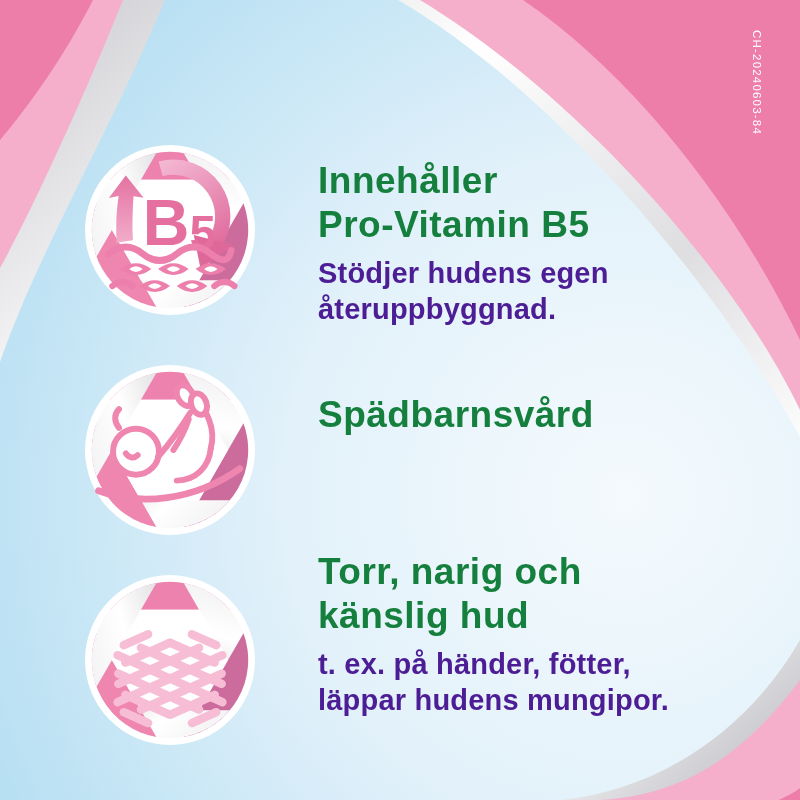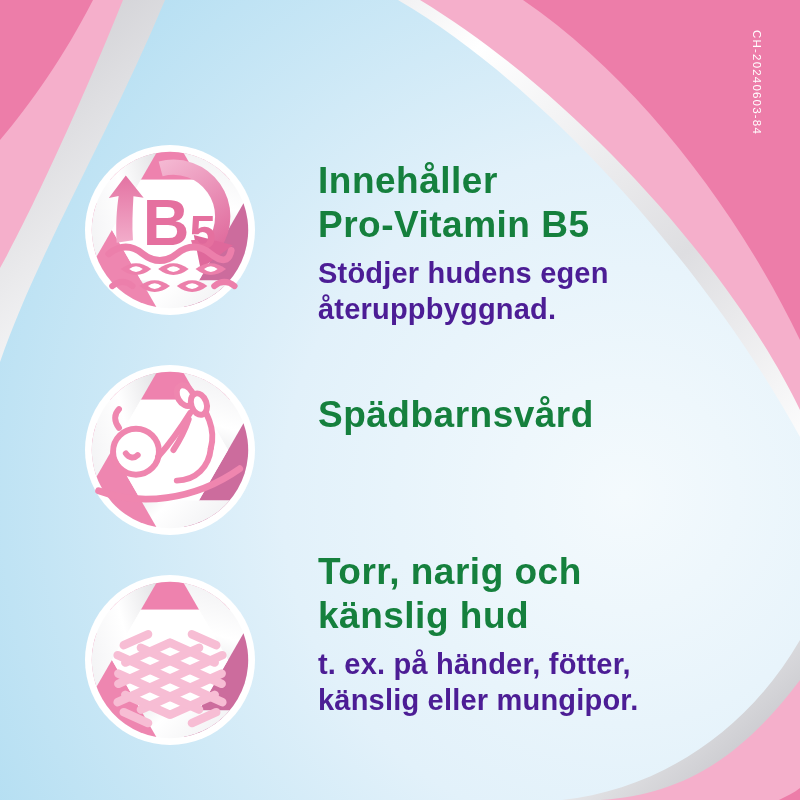--- a/index.html
+++ b/index.html
@@ -170,18 +170,18 @@
   </div>
 
   <div class="textblock tb-2">
     <div class="heading">Spädbarnsvård</div>
   </div>
 
   <div class="textblock tb-3">
     <div class="heading">Torr, narig och
 känslig hud</div>
     <div class="body-copy">t. ex. på händer, fötter,
-känslig eller mungipor.</div>
+läppar hudens mungipor.</div>
   </div>
 
   <div class="reg-code">CH-20240603-84</div>
 
 </div>
 
 </body></html>

